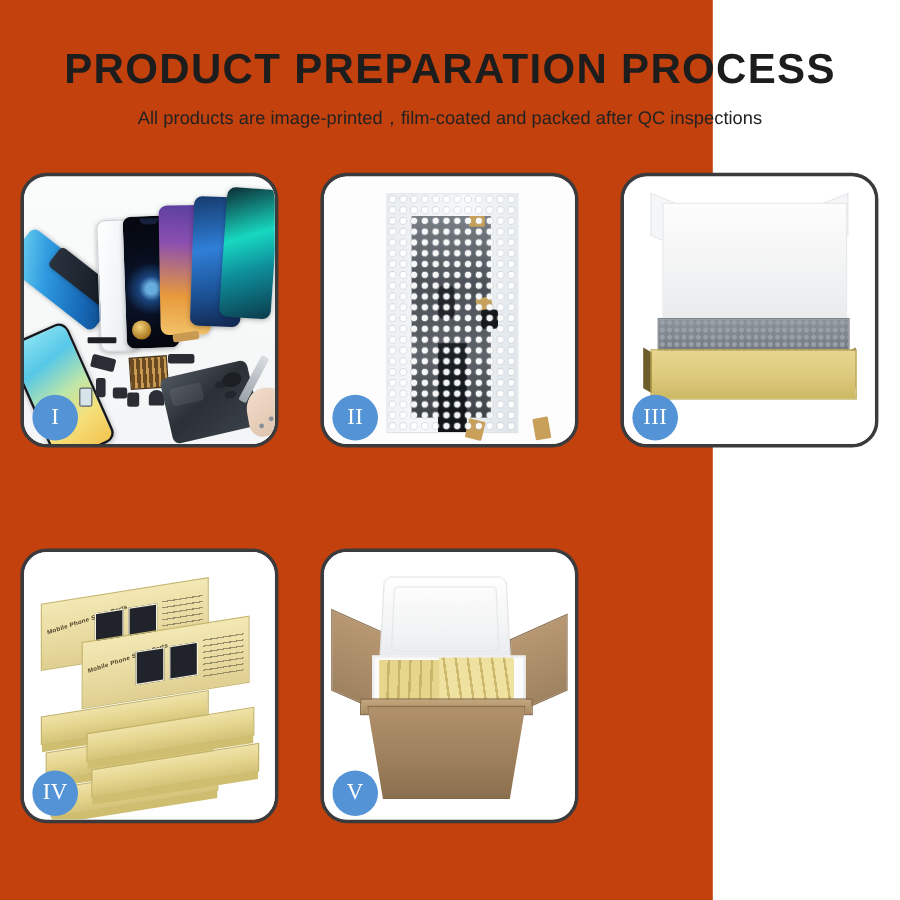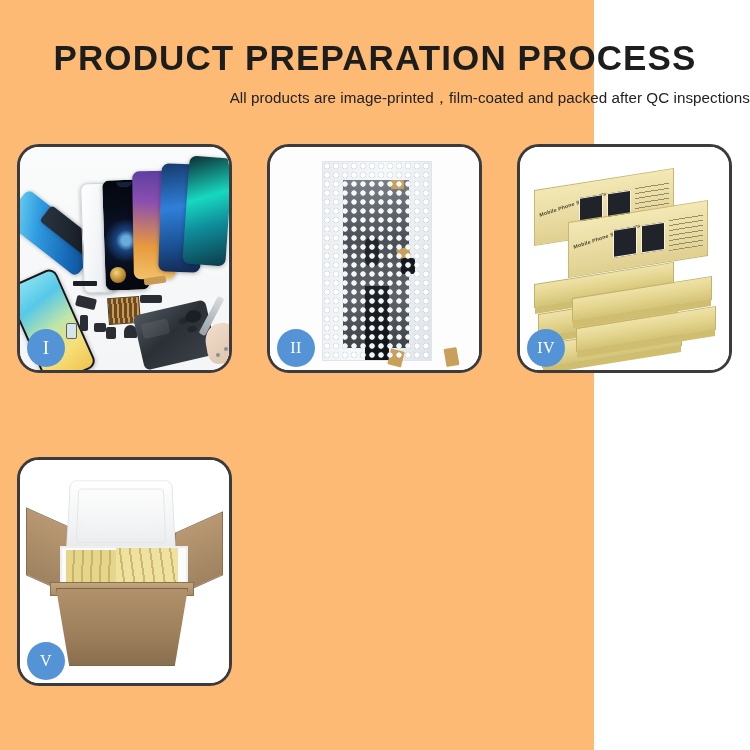--- a/index.html
+++ b/index.html
@@ -2,36 +2,35 @@
 <html><head>
 <meta charset="utf-8">
 <style>
   html, body {
     margin: 0; padding: 0;
     width: 750px; height: 750px;
     background: #ffffff;
     font-family: "Liberation Sans", sans-serif;
     overflow: hidden;
   }
-  #page { position: relative; width: 594px; height: 750px; background: #fdba74; }
+  #page { position: relative; width: 594px; height: 750px; background: #c2410c; }
 
   
   .header { position: absolute; left: 0; top: 0; width: 750px; text-align: center; }
   .title {
     margin: 0; padding-top: 40px;
     font-size: 35px; font-weight: 700; letter-spacing: 1.1px;
     color: #1d1d1d; line-height: 1.05;
     font-family: "Liberation Sans", sans-serif;
   }
   .subtitle {
     margin: 0; padding-top: 11px;
     font-size: 15.2px; font-weight: 400; color: #222;
     letter-spacing: 0.05px;
     font-family: "Liberation Sans", sans-serif;
-    text-align: right;
   }
 
   
   .grid {
     position: absolute; left: 17px; top: 144px;
     width: 716px; height: 542px;
     display: grid;
     grid-template-columns: 215px 215px 215px;
     grid-template-rows: 229px 229px;
     column-gap: 35px; row-gap: 84px;
@@ -52,21 +51,21 @@
   .badge {
     position: absolute; left: 7px; bottom: 3px;
     width: 38px; height: 38px; border-radius: 50%;
     background: #5494d6;
     color: #ffffff;
     font-family: "Liberation Serif", serif;
     font-size: 19px; line-height: 38px; text-align: center;
     z-index: 9;
     letter-spacing: 0.3px;
   }
-  .badge.wide { font-size: 16px; }
+  .badge.wide { font-size: 19px; }
 
   
   .p1 { background: linear-gradient(#fafbfb, #f4f5f6); }
   .screen {
     position: absolute; border-radius: 7px;
     box-shadow: 0 1px 4px rgba(0,0,0,.3);
   }
   .scr-a { 
     left: 166px; top: 10px; width: 43px; height: 108px;
     background: linear-gradient(160deg,#0d2b34 0%,#17d8c0 38%,#0f8f9c 62%,#0b3a4a 100%);
@@ -409,20 +408,32 @@
           <div class="tape t1"></div>
           <div class="tape t2"></div>
           <div class="tape t3"></div>
           <div class="tape t4"></div>
           <div class="bubbles"></div>
         </div>
       </div>
       <div class="badge wide">II</div>
     </div>
 
+    <div class="panel">
+      <div class="panel-inner p3">
+        <div class="lid-flap-l"></div>
+        <div class="lid-flap-r"></div>
+        <div class="lid-back"></div>
+        <div class="foam"></div>
+        <div class="box-end-l"></div>
+        <div class="box-end-r"></div>
+        <div class="box-front"></div>
+      </div>
+      <div class="badge wide">III</div>
+    </div>
 
     <div class="panel">
       <div class="panel-inner p4">
         <div class="stack">
           <div class="sbox" style="left:8px;  top:116px;">
               <span class="edge"></span>
             </div>
           <div class="sbox" style="left:12px; top:146px;">
               <span class="edge"></span>
             </div>

